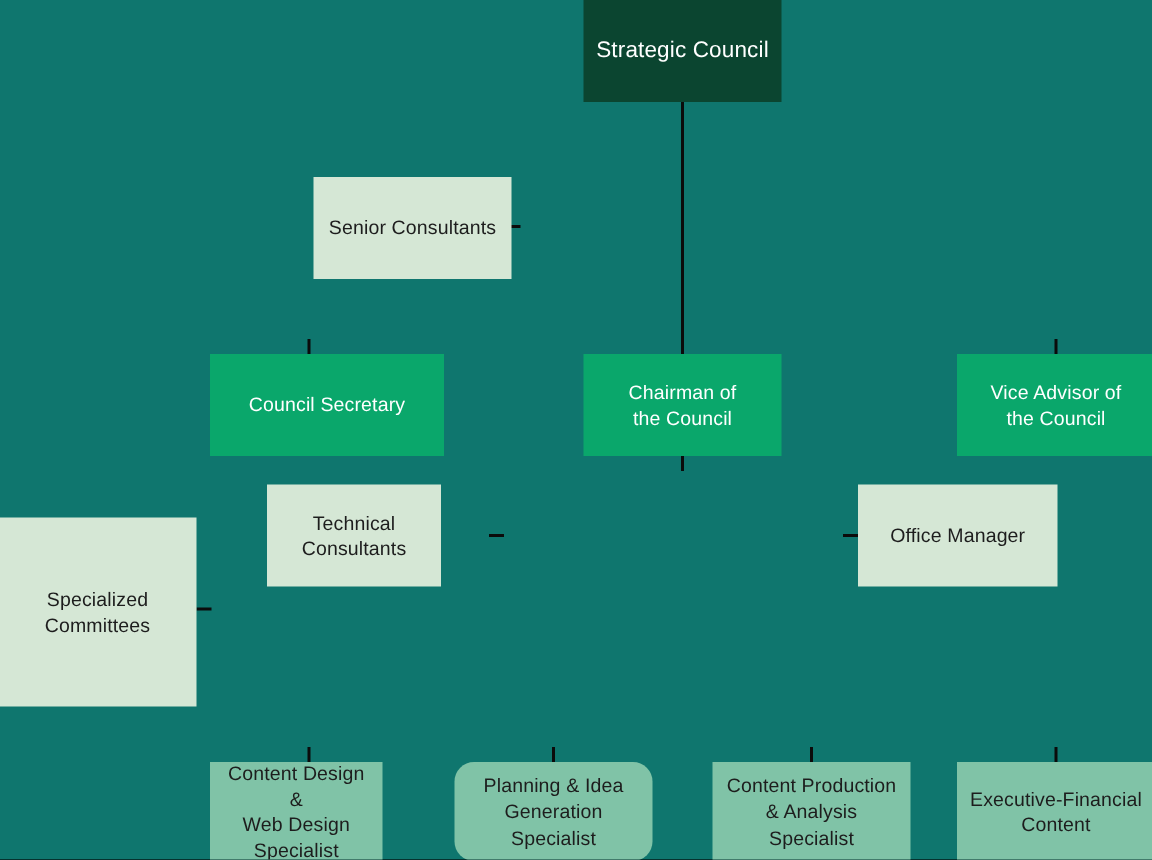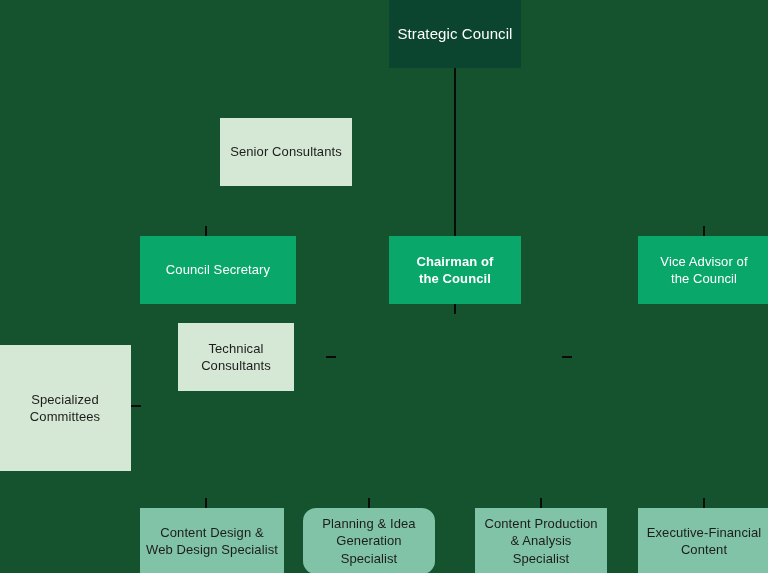--- a/index.html
+++ b/index.html
@@ -60,59 +60,62 @@
   
   .tone-teal {
     background: #80c3a7;
     color: #1d1d1d;
     font-size: 13px;
   }
 </style>
 </head>
 <body>
 
-<div id="org-canvas" style="background: #14532d;">
+<div id="org-canvas" style="background: #0f766e;">
     <div class="connector" style="left: 454px; top: 68px; width: 2px; height: 168px; background: rgb(11, 11, 11);"></div>
     <div class="connector" style="left: 337px; top: 150px; width: 10px; height: 2px; background: rgb(11, 11, 11);"></div>
     <div class="connector" style="left: 205px; top: 226px; width: 2px; height: 10px; background: rgb(11, 11, 11);"></div>
     <div class="connector" style="left: 454px; top: 226px; width: 2px; height: 10px; background: rgb(11, 11, 11);"></div>
     <div class="connector" style="left: 703px; top: 226px; width: 2px; height: 10px; background: rgb(11, 11, 11);"></div>
     <div class="connector" style="left: 454px; top: 304px; width: 2px; height: 10px; background: rgb(11, 11, 11);"></div>
     <div class="connector" style="left: 326px; top: 356px; width: 10px; height: 2px; background: rgb(11, 11, 11);"></div>
     <div class="connector" style="left: 562px; top: 356px; width: 10px; height: 2px; background: rgb(11, 11, 11);"></div>
     <div class="connector" style="left: 131px; top: 405px; width: 10px; height: 2px; background: rgb(11, 11, 11);"></div>
     <div class="connector" style="left: 205px; top: 498px; width: 2px; height: 10px; background: rgb(11, 11, 11);"></div>
     <div class="connector" style="left: 368px; top: 498px; width: 2px; height: 10px; background: rgb(11, 11, 11);"></div>
     <div class="connector" style="left: 540px; top: 498px; width: 2px; height: 10px; background: rgb(11, 11, 11);"></div>
     <div class="connector" style="left: 703px; top: 498px; width: 2px; height: 10px; background: rgb(11, 11, 11);"></div>
     <div class="node tone-root" style="left: 389px; top: 0px; width: 132px; height: 68px;">
       <span class="node-label">Strategic Council</span>
     </div>
-    <div class="node tone-pale" style="left: 220px; top: 118px; width: 132px; height: 68px;">
+    <div class="node tone-pale" style="left: 209px; top: 118px; width: 132px; height: 68px;">
       <span class="node-label">Senior Consultants</span>
     </div>
     <div class="node tone-mid" style="left: 140px; top: 236px; width: 156px; height: 68px;">
       <span class="node-label">Council Secretary</span>
     </div>
-    <div class="node tone-mid" style="left: 389px; top: 236px; width: 132px; height: 68px; font-weight: bold;">
+    <div class="node tone-mid" style="left: 389px; top: 236px; width: 132px; height: 68px;">
       <span class="node-label">Chairman of
 the Council</span>
     </div>
     <div class="node tone-mid" style="left: 638px; top: 236px; width: 132px; height: 68px;">
       <span class="node-label">Vice Advisor of
 the Council</span>
     </div>
     <div class="node tone-pale" style="left: 178px; top: 323px; width: 116px; height: 68px;">
       <span class="node-label">Technical Consultants</span>
     </div>
+    <div class="node tone-pale" style="left: 572px; top: 323px; width: 133px; height: 68px;">
+      <span class="node-label">Office Manager</span>
+    </div>
     <div class="node tone-pale" style="left: -1px; top: 345px; width: 132px; height: 126px;">
       <span class="node-label">Specialized
 Committees</span>
     </div>
-    <div class="node tone-teal" style="left: 140px; top: 508px; width: 144px; height: 66px;">
+    <div class="node tone-teal" style="left: 140px; top: 508px; width: 115px; height: 66px;">
       <span class="node-label">Content Design &amp;
 Web Design Specialist</span>
     </div>
     <div class="node tone-teal" style="left: 303px; top: 508px; width: 132px; height: 66px; border-radius: 13px;">
       <span class="node-label">Planning &amp; Idea
 Generation Specialist</span>
     </div>
     <div class="node tone-teal" style="left: 475px; top: 508px; width: 132px; height: 66px;">
       <span class="node-label">Content Production
 &amp; Analysis Specialist</span>

